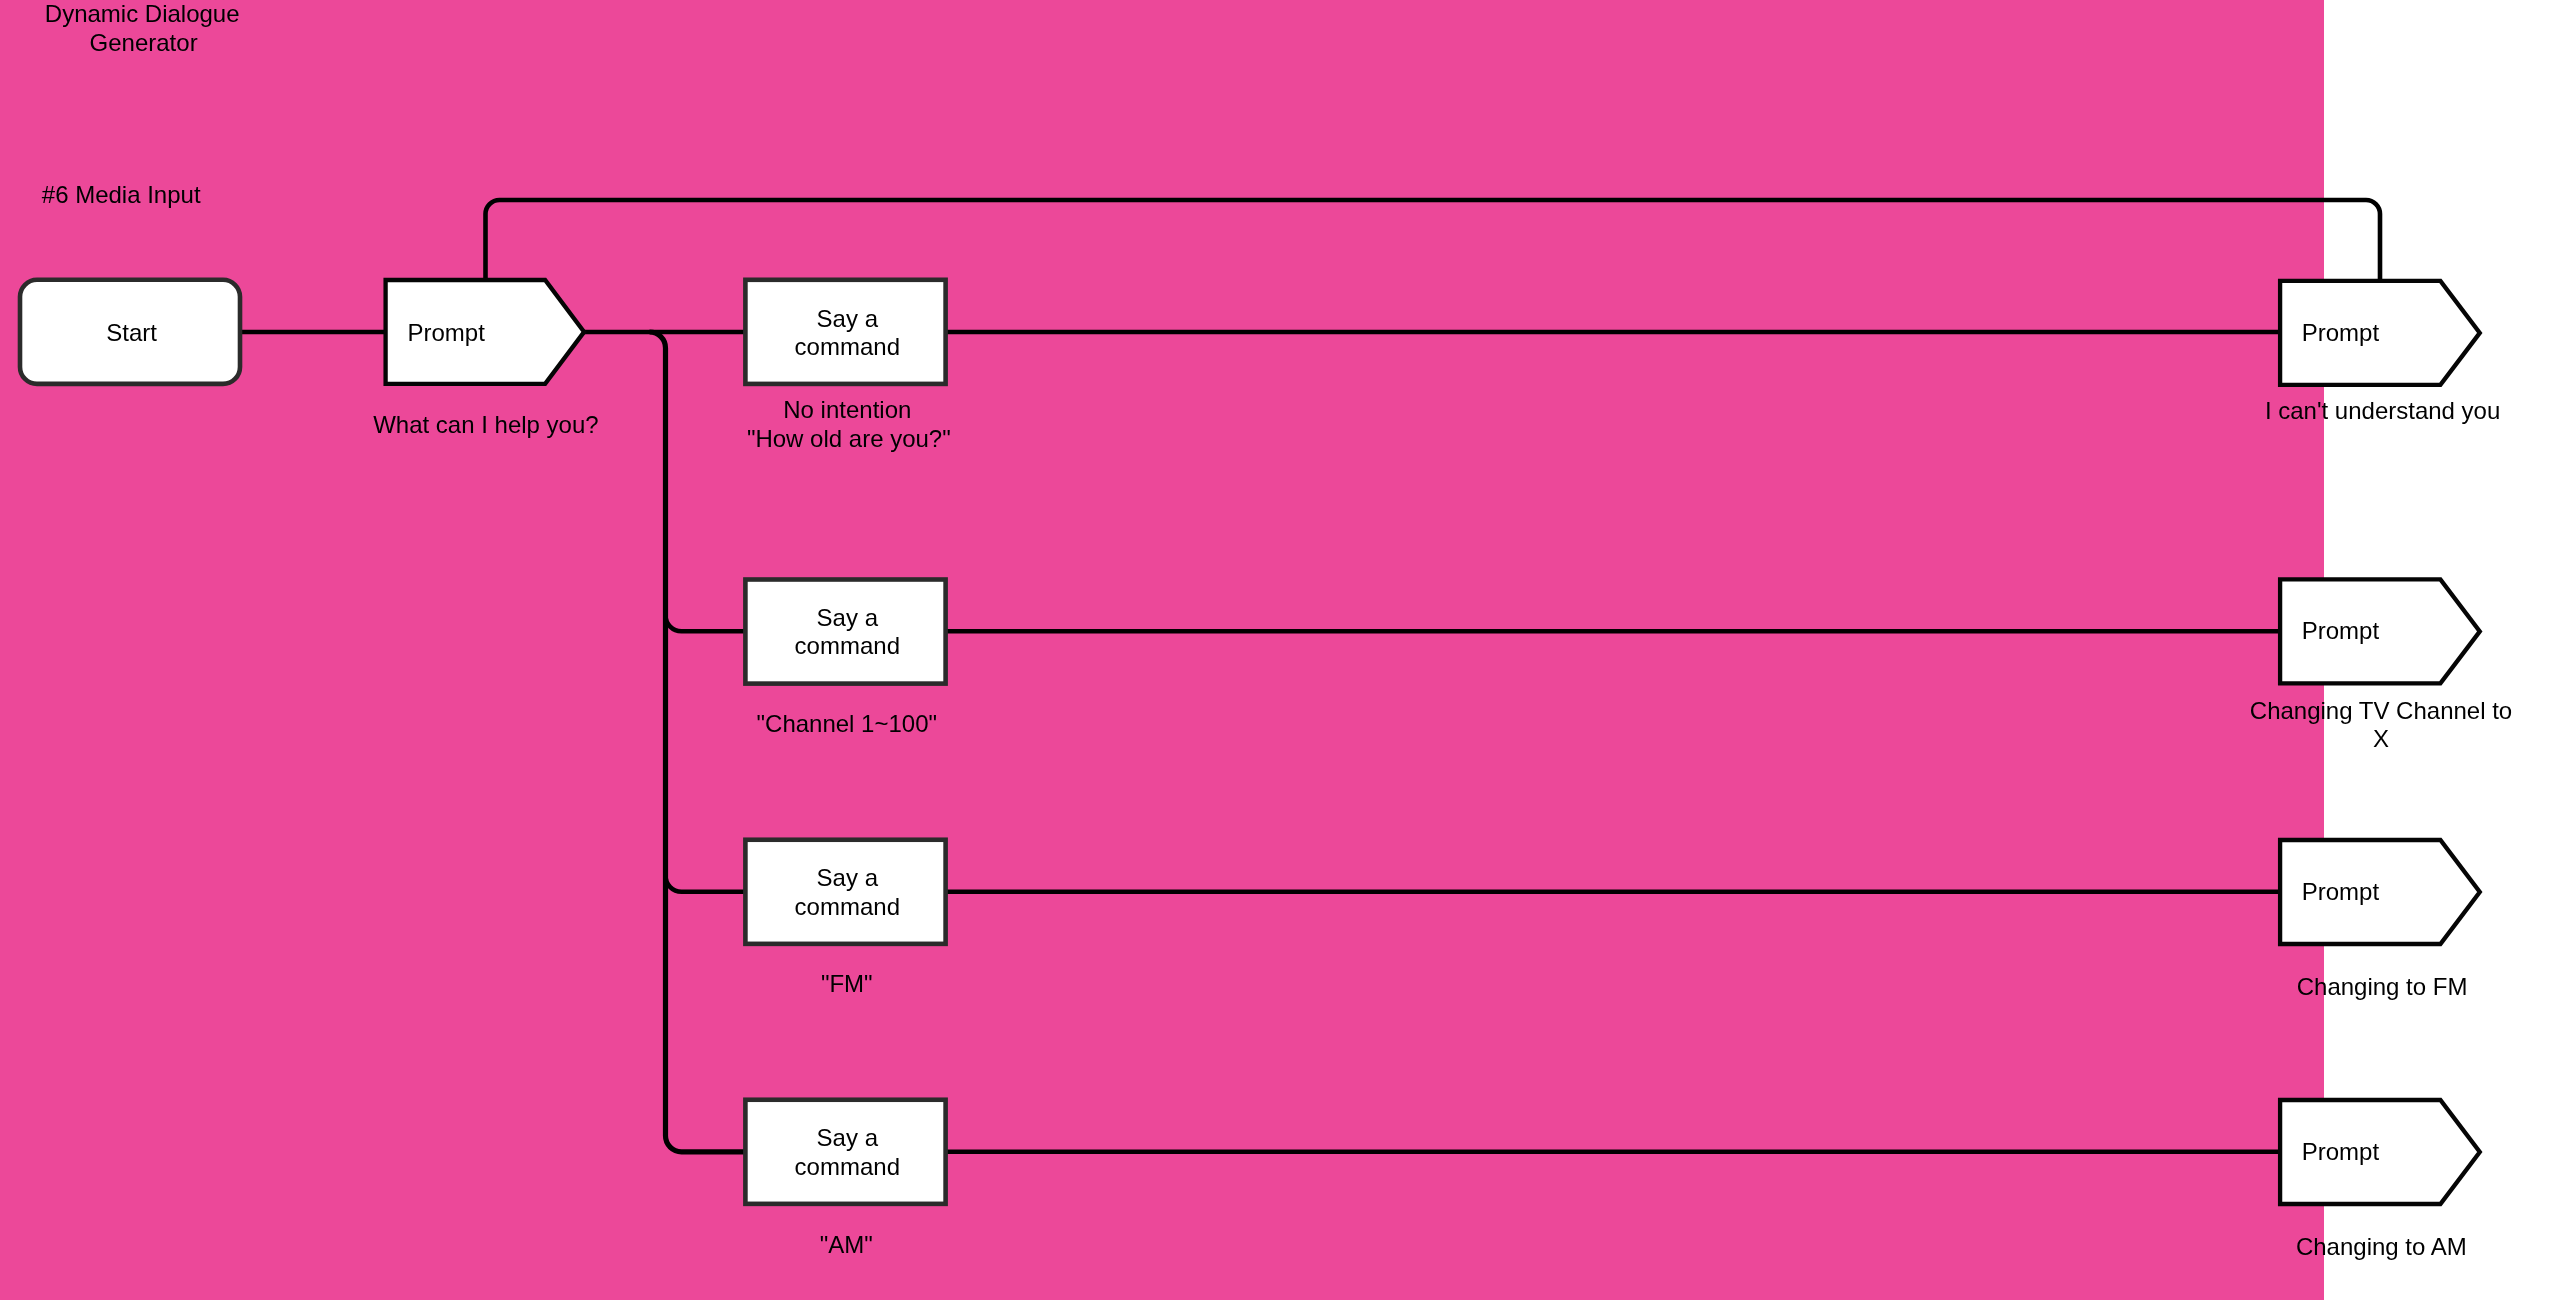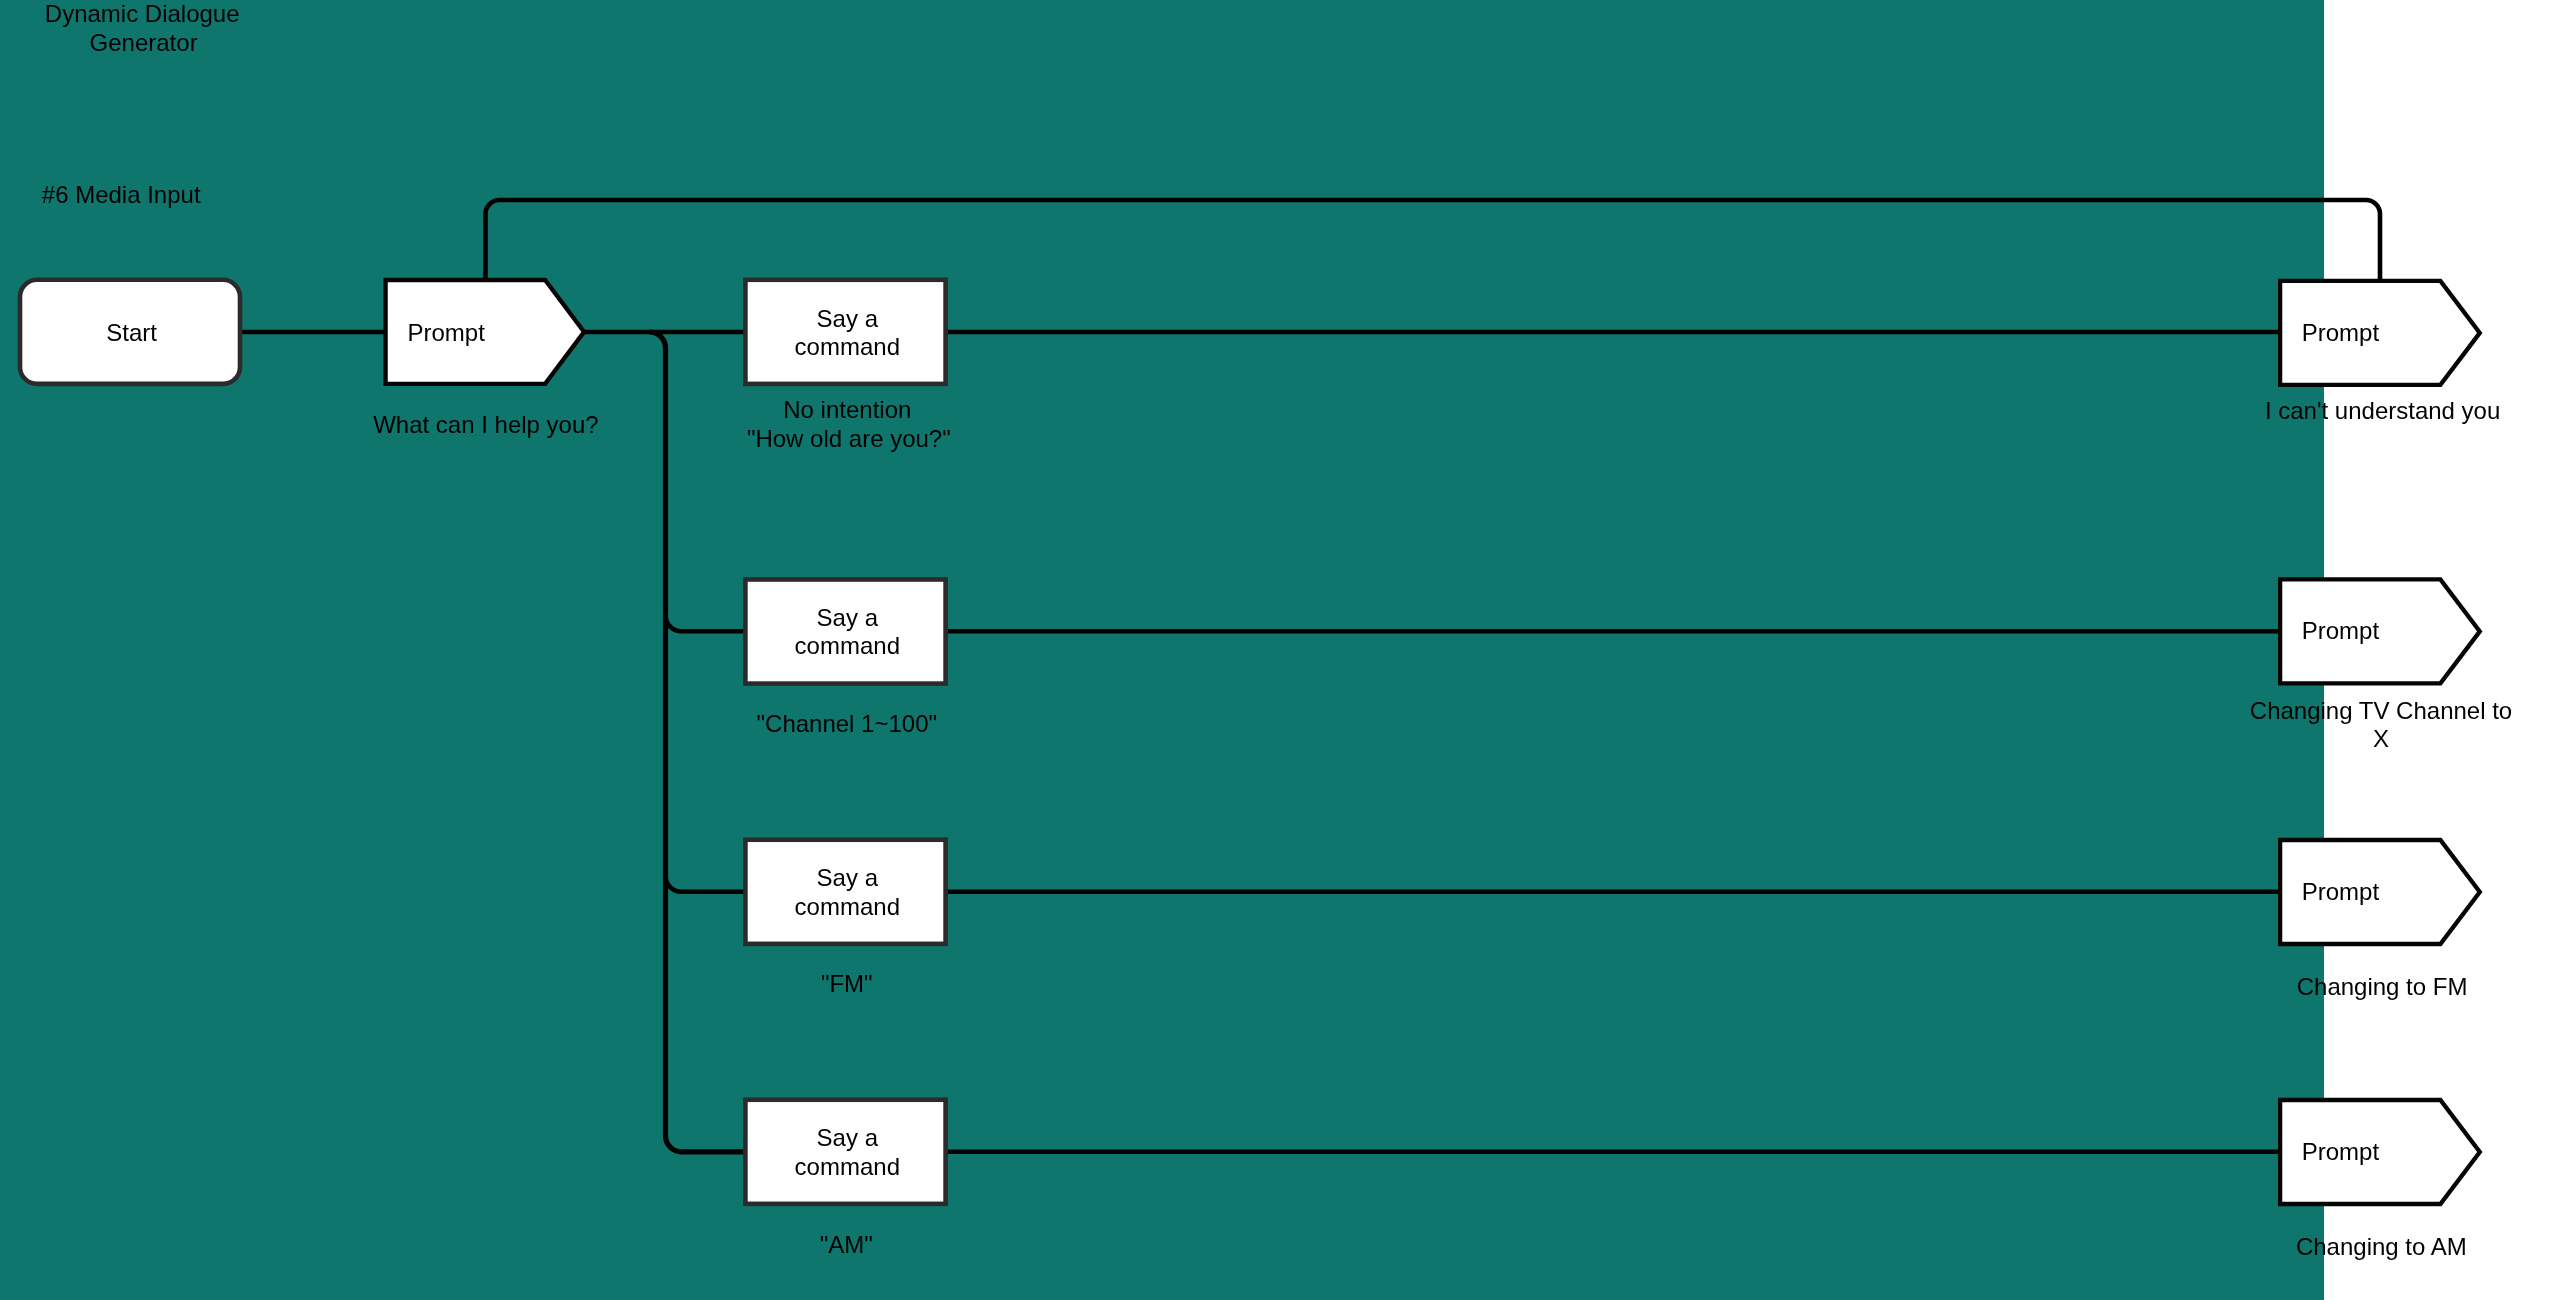--- a/index.html
+++ b/index.html
@@ -1,20 +1,20 @@
 <!DOCTYPE html>
 <html><head>
 <meta charset="utf-8">
 <title>Dynamic Dialogue Generator</title>
 <style>
   html,body{margin:0;padding:0;background:#ffffff;}
   body{width:2556px;height:1300px;overflow:hidden;
        font-family:"Liberation Sans",sans-serif;color:#000;
        -webkit-font-smoothing:antialiased;}
-  #canvas{position:relative;width:2324px;height:1300px;background:#0f766e;}
+  #canvas{position:relative;width:2324px;height:1300px;background:#ec4899;}
   svg#wires{position:absolute;left:0;top:0;width:2556px;height:1300px;display:block;}
   .shp{fill:#ffffff;stroke:#2b2b2b;stroke-width:4.6;stroke-linejoin:miter;}
   .pent{fill:#ffffff;stroke:#050505;stroke-width:4.3;stroke-linejoin:miter;}
   .wire{fill:none;stroke:#000000;stroke-width:4.6;stroke-linecap:butt;}
   .bus{fill:none;stroke:#000000;stroke-width:5.2;stroke-linecap:butt;}
   text{font-family:"Liberation Sans",sans-serif;font-size:24px;fill:#000000;
         -webkit-font-smoothing:antialiased;opacity:0.999;}
   
   .ctr{text-anchor:middle;}
   .lft{text-anchor:start;}

